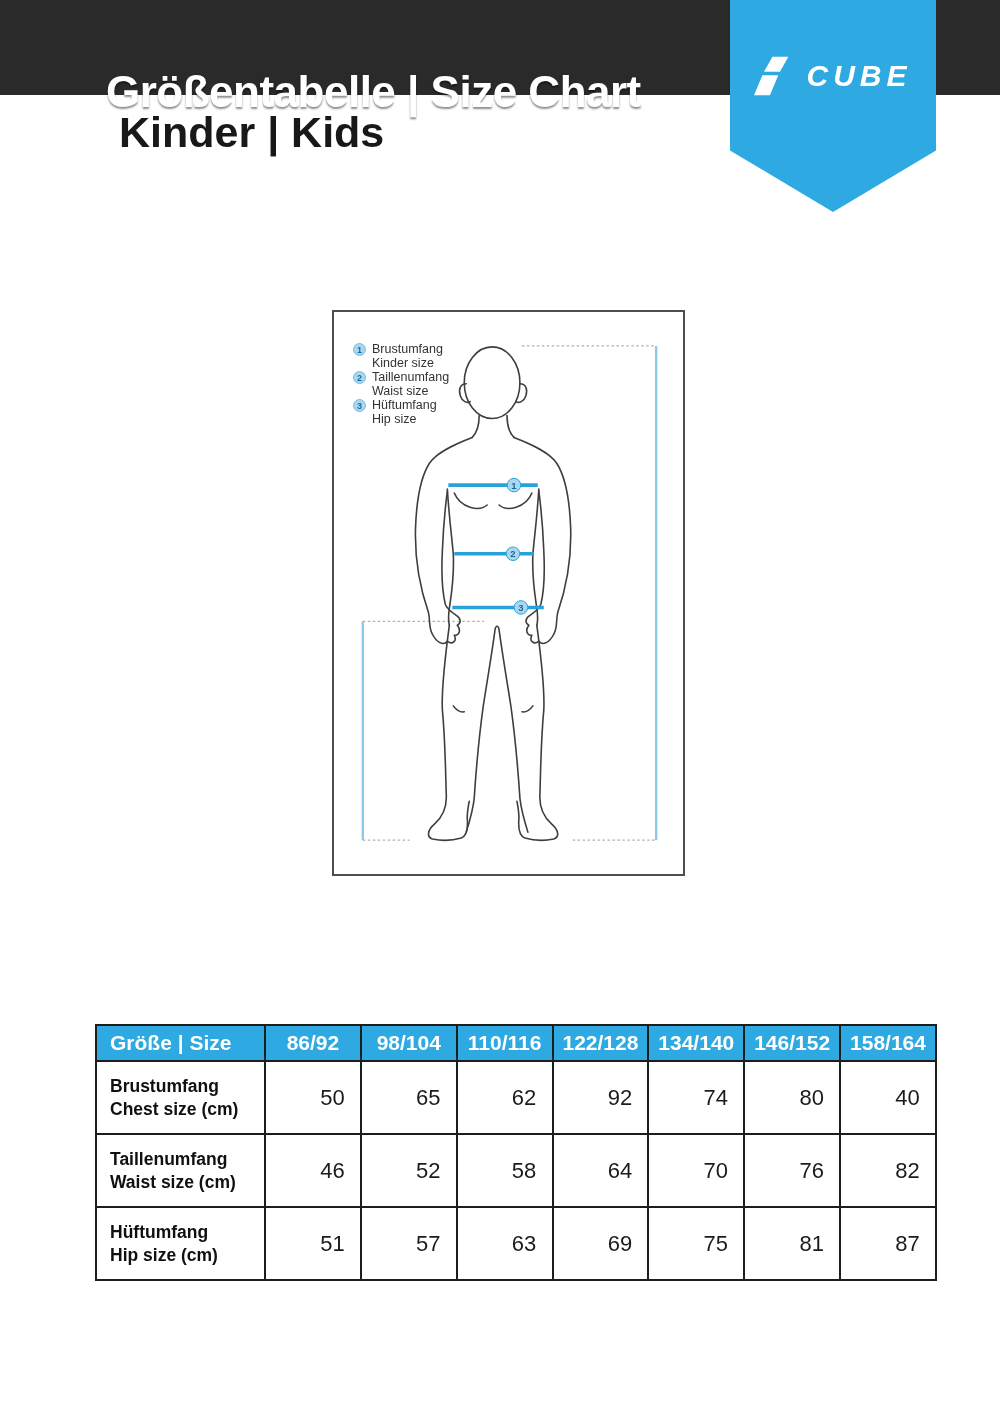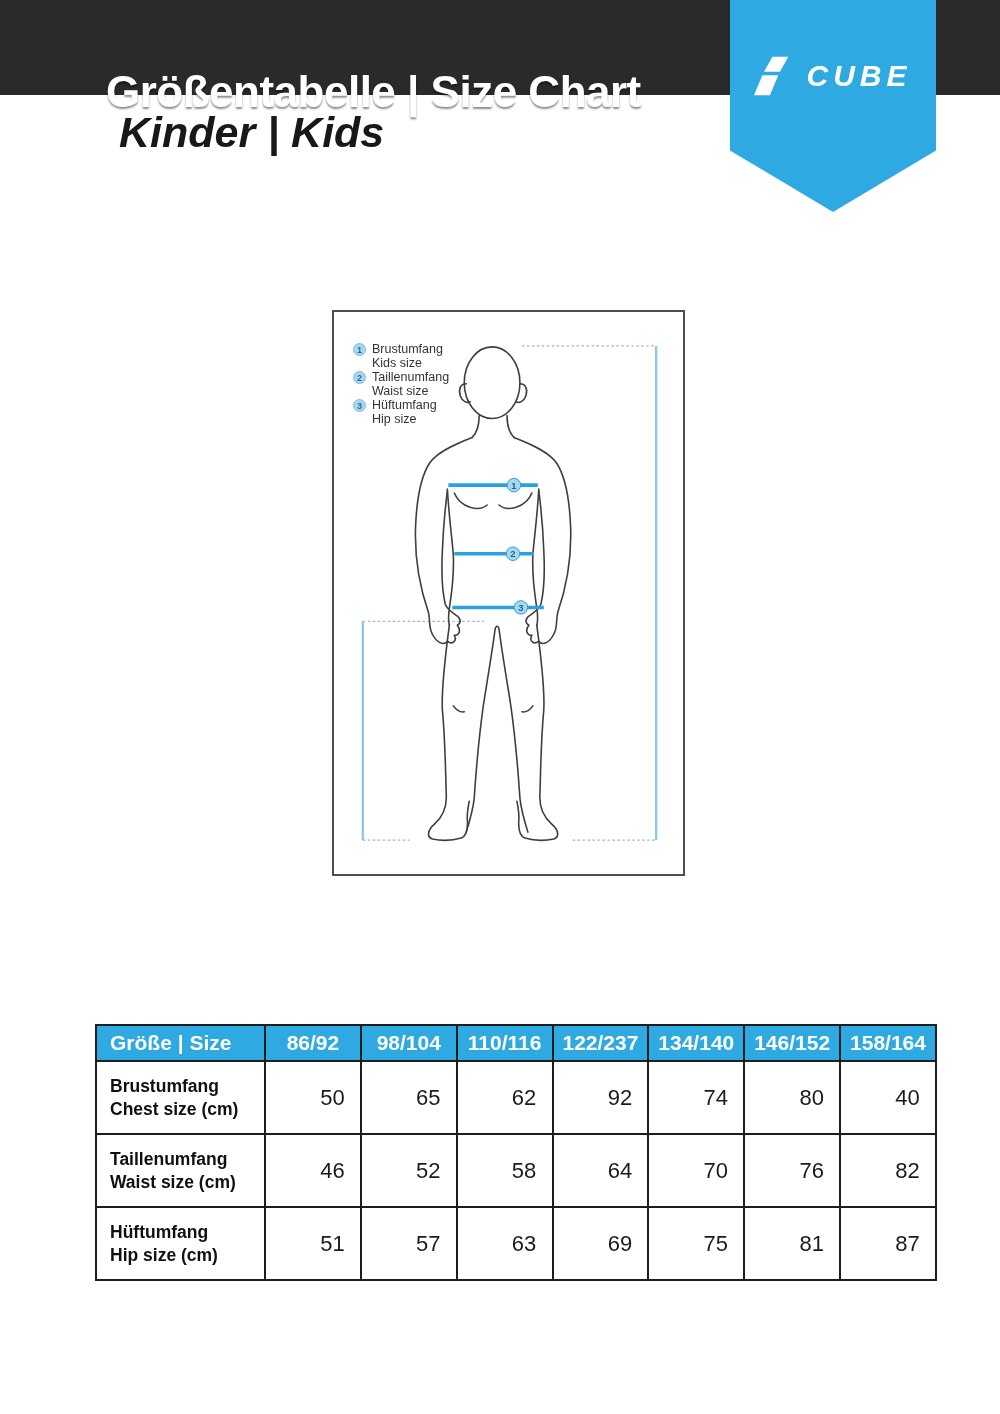--- a/index.html
+++ b/index.html
@@ -14,21 +14,21 @@
     background:#2b2a2a;
   }
   .page-title {
     position:absolute; left:94px; top:55px; margin:12px;
     font-size:44px; font-weight:700; color:#ffffff; letter-spacing:-0.5px;
     white-space:nowrap; text-shadow:0 2px 2px rgba(0,0,0,0.45);
     z-index:3;
   }
   .page-subtitle {
     position:absolute; left:119px; top:108px; margin:0;
-    font-size:43px; font-weight:700; color:#181818; white-space:nowrap;font-style:italic;
+    font-size:43px; font-weight:700; color:#181818; white-space:nowrap;
   }
 
   
   .ribbon {
     position:absolute; left:730px; top:0; width:206px; height:212px;
     background:#2fa9e1; z-index:4;
     clip-path:polygon(0 0, 100% 0, 100% 71%, 50% 100%, 0 71%);
   }
   .logo-row {
     position:absolute; left:0; top:56px; width:100%;
@@ -151,21 +151,21 @@
         <circle cx="188" cy="297" r="6.8" fill="#abd6ee" stroke="#29a2db" stroke-width="1"></circle>
         <text x="188" y="300.5" class="marker-num">3</text>
       </g>
     </svg>
 
     <div class="legend">
       <div class="legend-item">
         <span class="legend-num">1</span>
         <div class="legend-text">
           <div>Brustumfang</div>
-          <div>Kids size</div>
+          <div>Kinder size</div>
         </div>
       </div>
       <div class="legend-item">
         <span class="legend-num">2</span>
         <div class="legend-text">
           <div>Taillenumfang</div>
           <div>Waist size</div>
         </div>
       </div>
       <div class="legend-item">
@@ -188,21 +188,21 @@
         <col>
         <col>
         <col>
     </colgroup>
     <thead>
       <tr>
         <th class="label-col">Größe | Size</th>
         <th>86/92</th>
         <th>98/104</th>
         <th>110/116</th>
-        <th>122/237</th>
+        <th>122/128</th>
         <th>134/140</th>
         <th>146/152</th>
         <th>158/164</th>
       </tr>
     </thead>
     <tbody>
       <tr>
         <td class="row-label">
           <div>Brustumfang</div>
           <div>Chest size (cm)</div>

